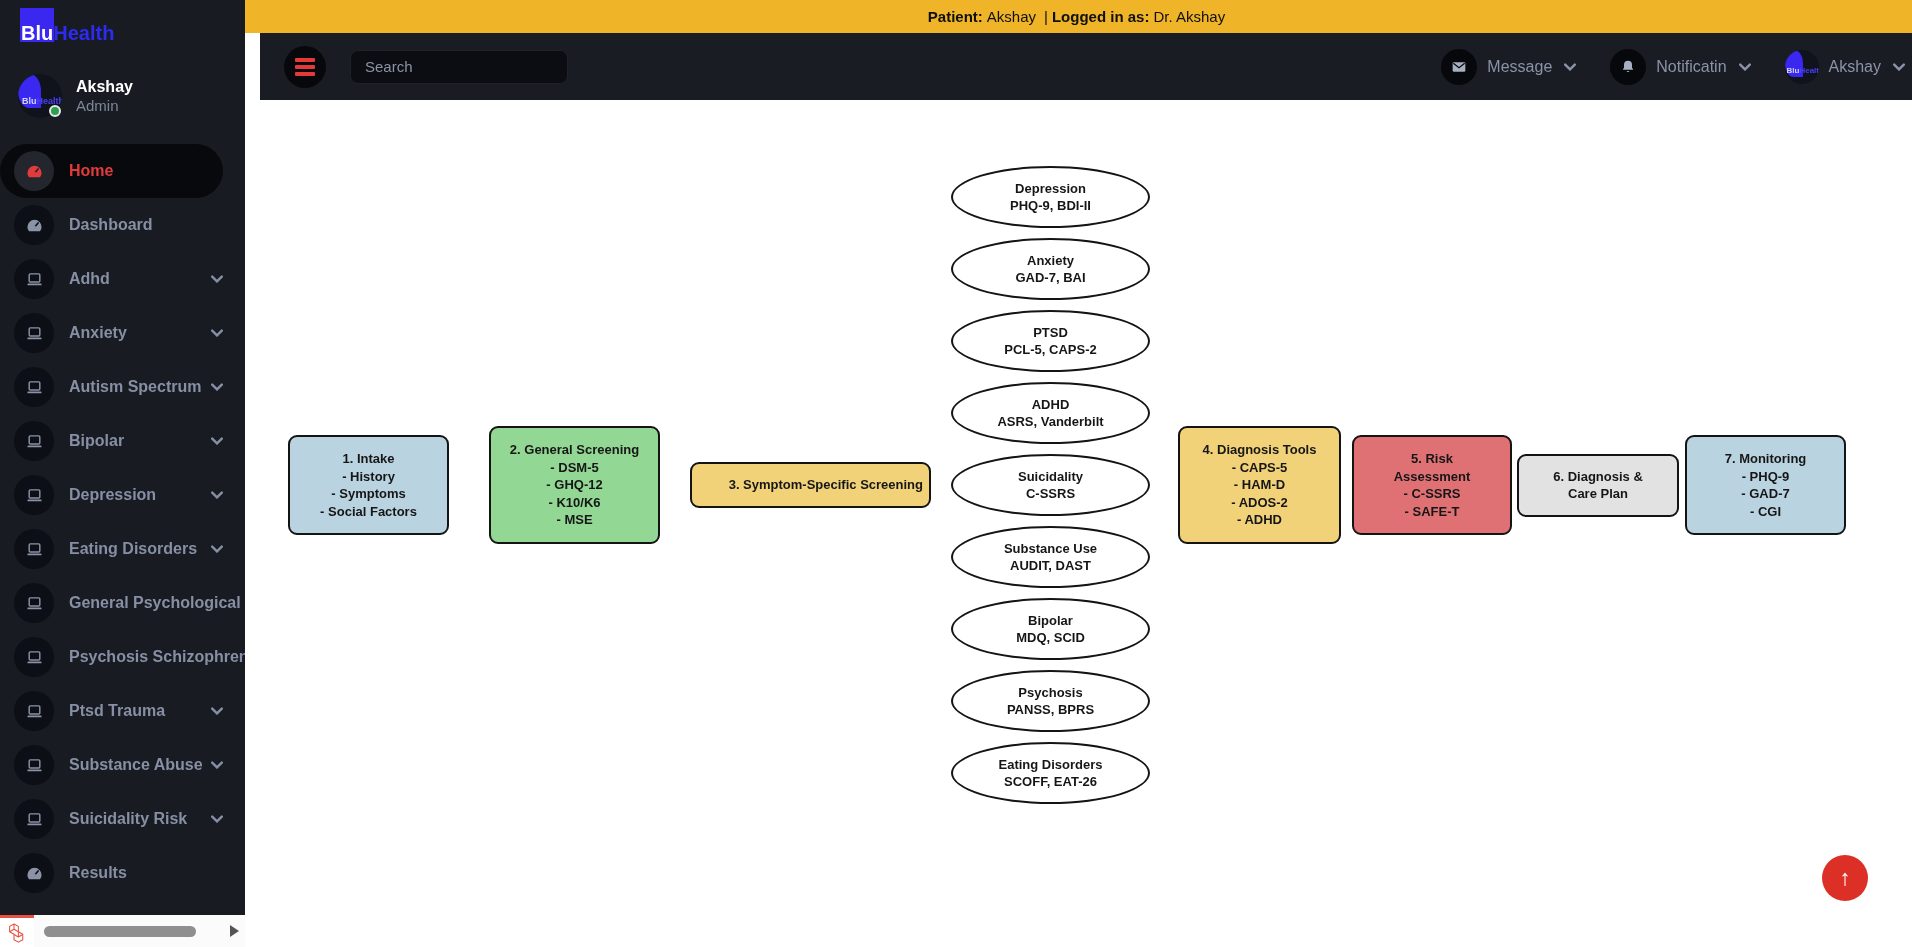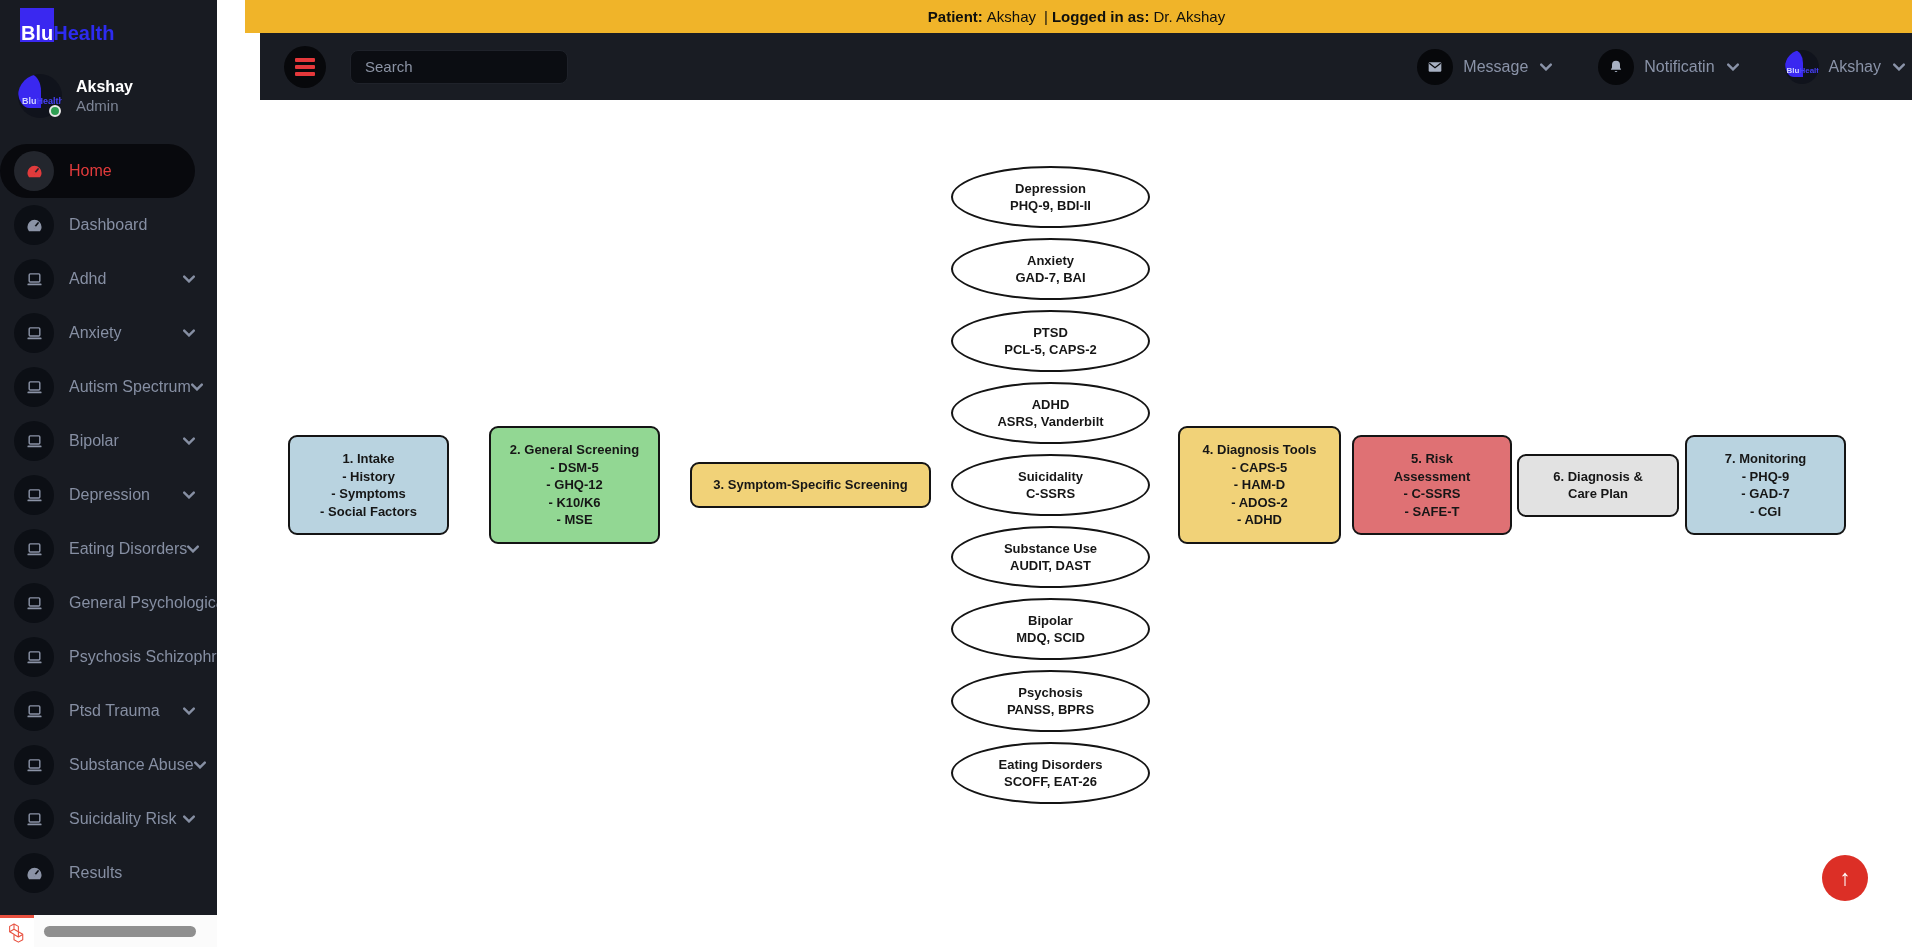--- a/index.html
+++ b/index.html
@@ -1,20 +1,20 @@
 <!DOCTYPE html>
 <html><head>
 <meta charset="utf-8">
 <style>
   * { margin:0; padding:0; box-sizing:border-box; }
   html,body { width:1912px; height:947px; overflow:hidden; }
   body { font-family:"Liberation Sans", sans-serif; background:#ffffff; position:relative; }
 
   
-  .sidebar { position:absolute; left:0; top:0; width:217px; height:947px;
+  .sidebar { position:absolute; left:0; top:0; width:245px; height:947px;
              background:#181b22; overflow:hidden; z-index:30; }
   .logo-row { position:relative; height:62px; padding-left:20px; }
   .logo-square { position:absolute; left:20px; top:8px; width:34px; height:34px; background:#3a28f0; }
   .logo-text { position:absolute; left:21px; top:22px; font-size:20px; font-weight:bold; white-space:nowrap; z-index:2; }
   .logo-blu { color:#ffffff; }
   .logo-health { color:#2d2bf0; }
 
   .user-row { display:flex; align-items:center; padding:12px 0 10px 18px; }
   .avatar { position:relative; width:44px; height:44px; border-radius:50%; background:#10131c; overflow:visible; flex:0 0 auto; }
   .avatar-clip { position:absolute; inset:0; border-radius:50%; overflow:hidden; }
@@ -25,21 +25,21 @@
                 background:#2e9e52; border:2px solid #e8e8e8; z-index:3; }
   .user-meta { margin-left:14px; line-height:1.25; }
   .user-name { color:#ffffff; font-weight:bold; font-size:16px; }
   .user-role { color:#7d8596; font-size:15px; }
 
   .menu { margin-top:16px; }
   .menu-item { display:flex; align-items:center; height:54px; padding:0 14px 0 14px;
                white-space:nowrap; overflow:hidden; cursor:pointer; color:#868fa3; }
   .icon-circle { width:40px; height:40px; border-radius:50%; background:#0c0f15;
                  display:flex; align-items:center; justify-content:center; flex:0 0 auto; color:#8b93a6; }
-  .menu-label { margin-left:15px; font-size:16px; color:#868fa3; }
+  .menu-label { margin-left:15px; font-size:16px; color:#868fa3;font-weight:bold; }
   .menu-chevron { margin-left:auto; margin-right:8px; color:#868fa3; flex:0 0 auto; display:flex; }
   .menu-item.active { background:#08090d; border-radius:28px; margin-right:22px; }
   .menu-item.active .icon-circle { background:#23262d; color:#e23b3c; }
   .menu-item.active .menu-label { color:#e23b3c; }
 
   .sidebar-bottom { position:absolute; left:0; bottom:0; width:245px; height:32px; background:#fbfbfb;
                     display:flex; align-items:center; }
   .laravel-box { width:34px; height:32px; background:#ffffff; border-top:3px solid #e8503f;
                  display:flex; align-items:center; justify-content:center; flex:0 0 auto; }
   .hscroll-track { position:relative; flex:1; height:32px; }
@@ -57,38 +57,38 @@
   
   .navbar { position:absolute; left:260px; top:33px; width:1667px; height:67px; background:#191c23;
             display:flex; align-items:center; padding:0 22px 0 24px; }
   .burger-btn { width:42px; height:42px; border-radius:50%; background:#07080b; border:none; cursor:pointer;
                 display:flex; flex-direction:column; align-items:center; justify-content:center; gap:3px; flex:0 0 auto; }
   .burger-btn i { display:block; width:20px; height:4px; background:#e5383b; border-radius:1px; }
   .search-input { margin-left:24px; width:218px; height:34px; background:#0b0d12; border:1px solid #1f222a;
                   border-radius:8px; color:#aab1bf; font-size:15px; padding:0 14px;
                   font-family:"Liberation Sans", sans-serif; }
   .search-input::placeholder { color:#8b93a4; }
-  .nav-right { margin-left:auto; display:flex; align-items:center; gap:22px; color:#8a93a8; font-size:16px; }
+  .nav-right { margin-left:auto; display:flex; align-items:center; gap:10px; color:#8a93a8; font-size:16px; }
   .nav-group { display:flex; align-items:center; gap:10px; cursor:pointer; margin-left:24px; }
   .nav-icon-circle { width:36px; height:36px; border-radius:50%; background:#07080b;
                      display:flex; align-items:center; justify-content:center; color:#a7b0c2; }
   .nav-chevron { display:flex; color:#8a93a8; margin-left:2px; }
   .nav-avatar { position:relative; width:34px; height:34px; border-radius:50%; background:#10131c; overflow:hidden; flex:0 0 auto; }
   .nav-avatar .avatar-half { width:55%; height:80%; }
   .nav-avatar .avatar-mini { left:2px; top:16px; font-size:8px; }
 
   
   .content { position:absolute; left:245px; top:100px; width:1667px; height:847px; background:#ffffff; overflow:hidden; }
   .diagram { position:absolute; left:43px; top:66px; display:flex; align-items:center; }
   .dnode { border:2px solid #141414; border-radius:9px; text-align:center; color:#161616;
            font-weight:bold; font-size:13px; line-height:17.5px; padding:13px 8px; flex:0 0 auto;
            align-self:center; }
   .box-intake      { width:161px; margin-right:40px; }
   .box-general     { width:171px; margin-right:30px; }
-  .box-symptom     { width:241px; margin-right:20px; padding:12px 6px; }
+  .box-symptom     { width:241px; margin-right:20px; padding:12px 6px;text-align:right; }
   .box-diagtools   { width:163px; margin-right:11px; }
   .box-risk        { width:160px; margin-right:5px; }
   .box-careplan    { width:162px; margin-right:6px; padding:12px 8px; }
   .box-monitoring  { width:161px; }
   .ellipse-col { display:flex; flex-direction:column; gap:10px; margin-right:28px; flex:0 0 auto; }
   .ellipse { width:199px; height:62px; border:2px solid #141414; border-radius:50%; background:#ffffff;
              display:flex; flex-direction:column; align-items:center; justify-content:center;
              font-weight:bold; font-size:13px; color:#161616; line-height:17px; }
 
   

